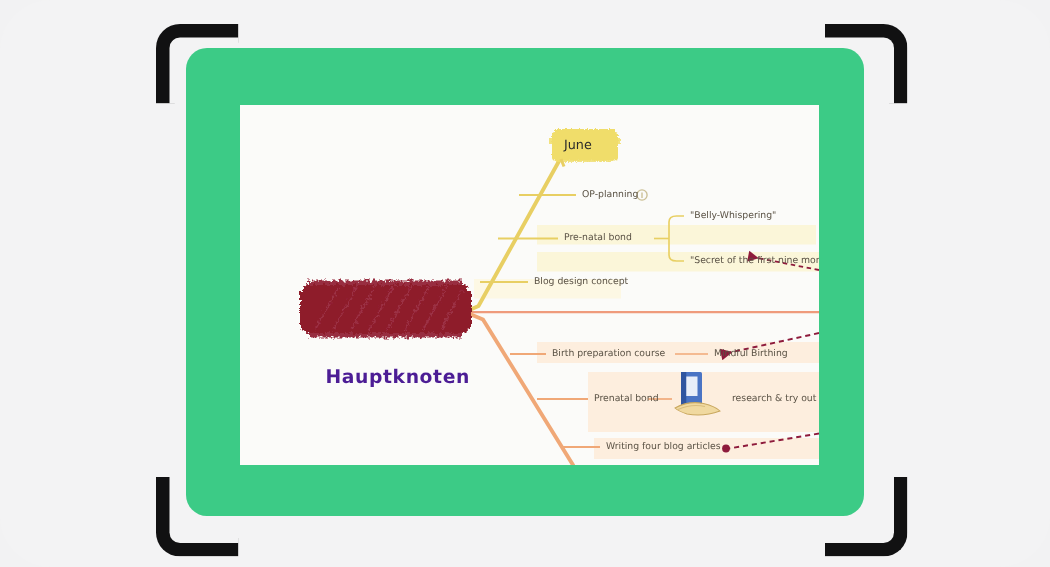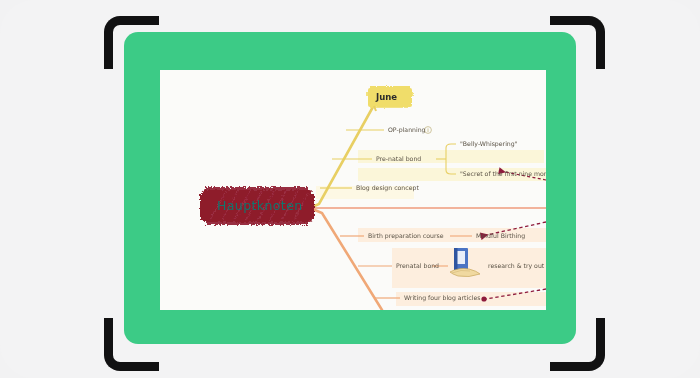--- a/index.html
+++ b/index.html
@@ -68,29 +68,30 @@
   }
   .canvas svg { display: block; }
 
   
   .node {
     position: absolute;
     white-space: nowrap;
     line-height: 1;
   }
   .node-root {
-    color: #0f766e;
+    color: #4c1d95;
     font-size: 12.5px;
-    font-weight: normal;
+    font-weight: bold;
     letter-spacing: 0.4px;
+    margin-top: 45px;
   }
   .node-month {
     color: #2b2b2b;
     font-size: 8.5px;
-    font-weight: bold;
+    font-weight: normal;
   }
   .node-l1 {
     color: #5b5346;
     font-size: 6.2px;
   }
   .node-l2 {
     color: #5b5346;
     font-size: 6.2px;
   }
 </style>

